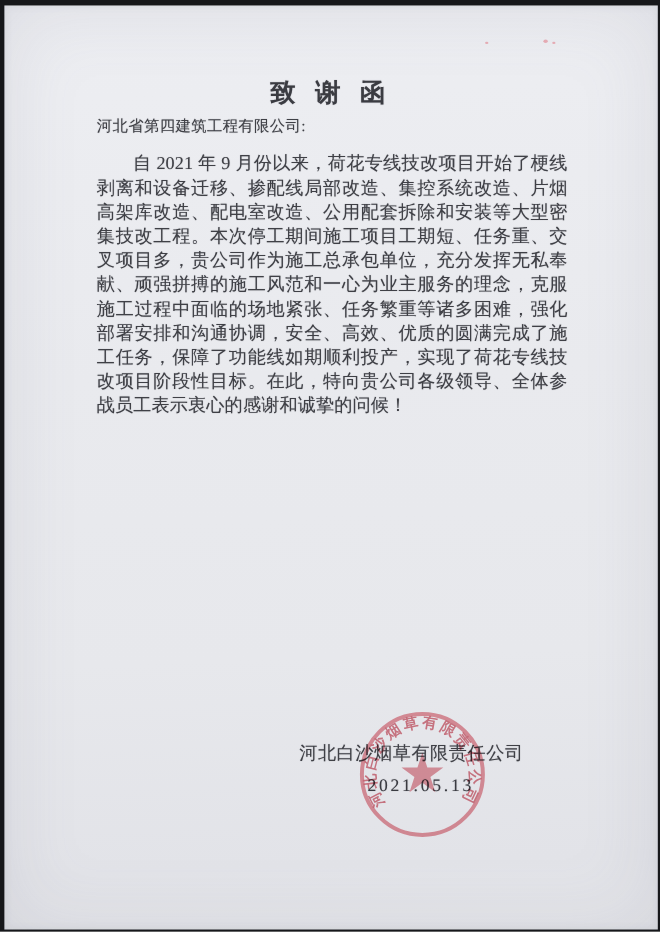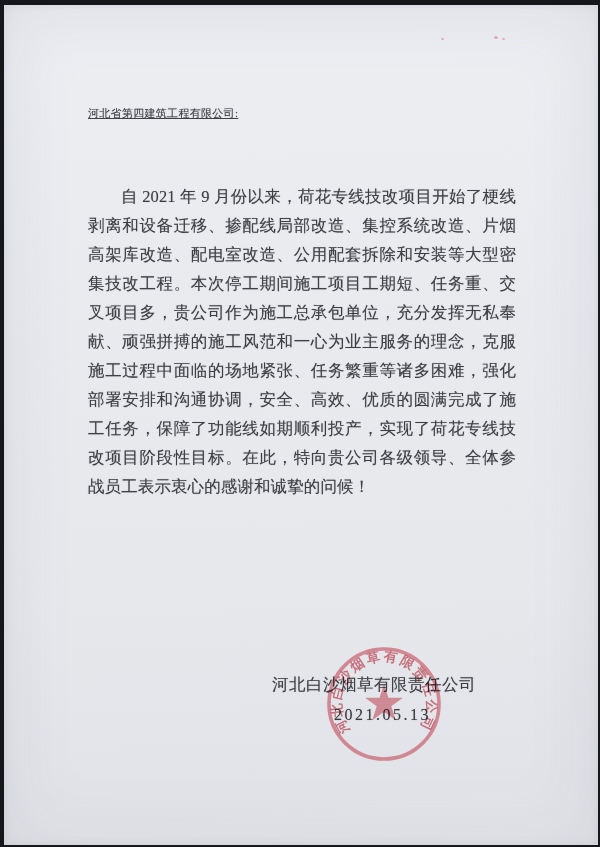--- a/index.html
+++ b/index.html
@@ -28,37 +28,35 @@
     text-align: center;
     font-size: 23px;
     font-weight: bold;
     letter-spacing: 6px;
     color: #3b3c42;
     text-shadow: 0 0 1px rgba(60,60,72,0.45);
   }
   .salutation {
     position: absolute;
     top: 101px; left: 84px;
-    font-size: 11px;
+    font-size: 14px;
     color: #3f4046;
     letter-spacing: 0.3px;
     text-shadow: 0 0 1px rgba(64,64,74,0.4);
-    text-decoration: underline;
   }
   .body-text {
     position: absolute;
     top: 133px; left: 84px;
     width: 428px;
     font-size: 16.5px;
-    line-height: 29px;
+    line-height: 22px;
     text-align: justify;
     color: #3f4046;
     letter-spacing: 0.1px;
     text-shadow: 0 0 1px rgba(64,64,74,0.4);
-    margin-top: 44px;
   }
   .body-text p {
     margin: 0;
     text-indent: 2em;
   }
   .sign-company {
     position: absolute;
     top: 669px; left: 268px;
     font-size: 16.5px;
     color: #3f4046;
@@ -100,20 +98,21 @@
 </head>
 <body>
 
 <div class="scan">
   <div class="paper">
 
     <div class="speck speck-1"></div>
     <div class="speck speck-2"></div>
     <div class="speck speck-3"></div>
 
+    <div class="title">致 谢 函</div>
 
     <div class="salutation">河北省第四建筑工程有限公司:</div>
 
     <div class="body-text">
       <p>自 2021 年 9 月份以来，荷花专线技改项目开始了梗线剥离和设备迁移、掺配线局部改造、集控系统改造、片烟高架库改造、配电室改造、公用配套拆除和安装等大型密集技改工程。本次停工期间施工项目工期短、任务重、交叉项目多，贵公司作为施工总承包单位，充分发挥无私奉献、顽强拼搏的施工风范和一心为业主服务的理念，克服施工过程中面临的场地紧张、任务繁重等诸多困难，强化部署安排和沟通协调，安全、高效、优质的圆满完成了施工任务，保障了功能线如期顺利投产，实现了荷花专线技改项目阶段性目标。在此，特向贵公司各级领导、全体参战员工表示衷心的感谢和诚挚的问候！</p>
     </div>
 
     <div class="sign-company">河北白沙烟草有限责任公司</div>
 
     <div class="sign-date">2021.05.13</div>

